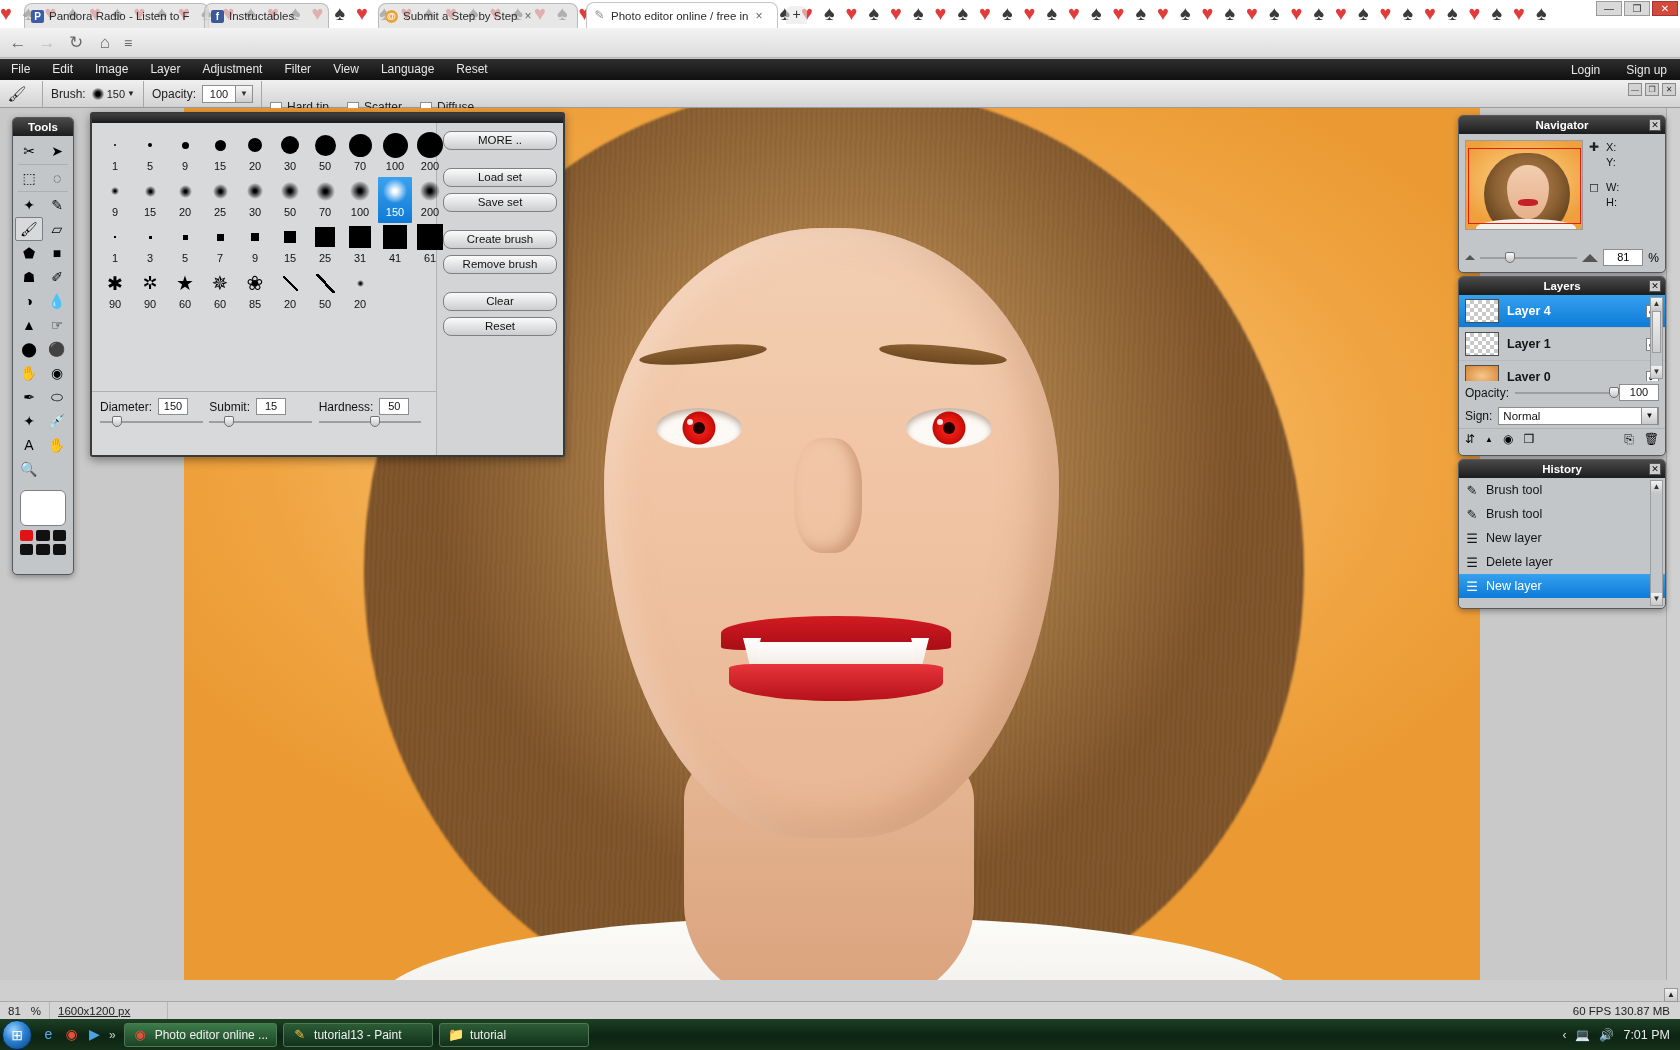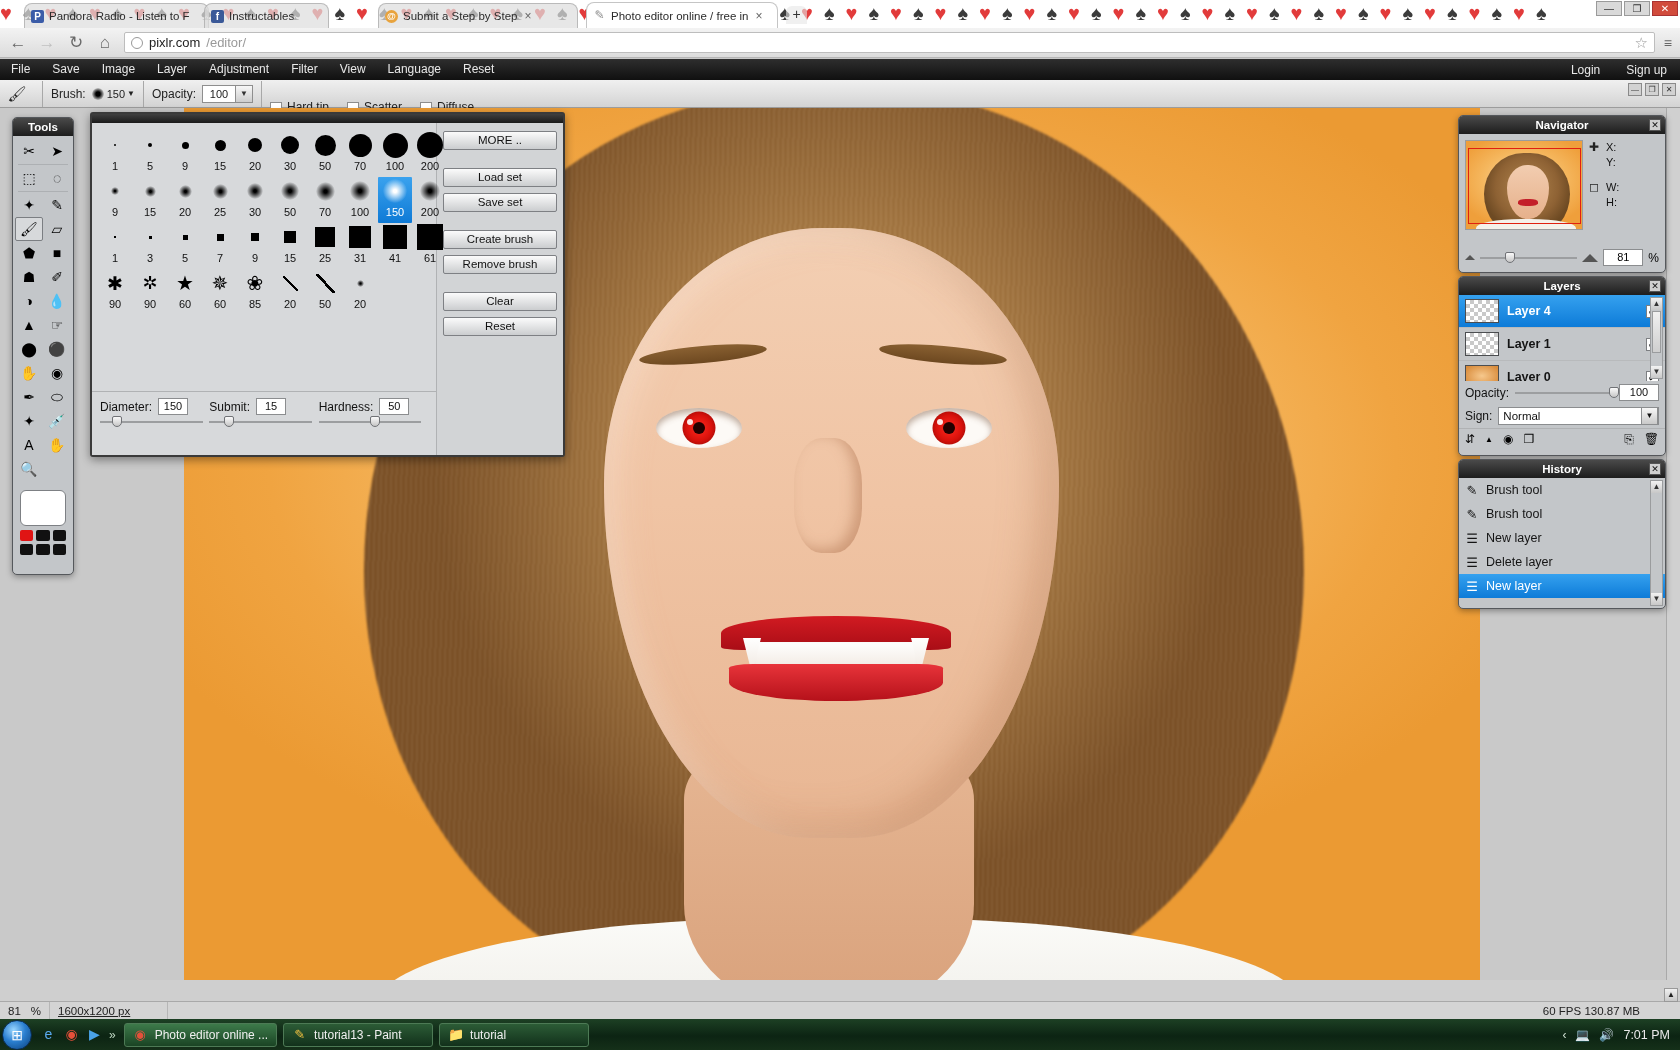--- a/index.html
+++ b/index.html
@@ -317,21 +317,21 @@
     position:absolute; top:-5px; width:10px;height:11px;
     background:linear-gradient(#fafafa,#c6c6c6); border:1px solid #707276;
     border-radius:2px 2px 5px 5px;
   }
   .brush-buttons {
     width:128px; padding:8px 6px; display:flex; flex-direction:column; gap:6px;
     background:#d2d4d6;
   }
   .bbtn {
     height:19px; background:linear-gradient(#fbfbfb,#cbcdcf);
-    border:1px solid #7e8084; border-radius:2px;
+    border:1px solid #7e8084; border-radius:8px;
     font-size:11.5px; color:#111; text-align:center; line-height:17px;
   }
   .bbtn.gap { margin-top:12px; }
 
   
   .navpanel { right:14px; top:56px; width:208px; height:158px; }
   .nav-body { padding:6px; display:flex; gap:6px; }
   .nav-thumb {
     width:118px; height:90px; border:1px solid #9a9c9e; position:relative;
     background:
@@ -440,21 +440,21 @@
   
   .statusbar {
     position:absolute; left:0; top:1001px; width:1680px; height:18px;
     background:#d4d4d4; border-top:1px solid #a9a9a9;
     display:flex; align-items:center; font-size:11.5px; color:#222;
   }
   .sb-cell { height:17px; display:flex; align-items:center; padding:0 8px;
              border-right:1px solid #b6b6b6;}
   .sb-zoom { width:50px; justify-content:space-between;}
   .sb-size { width:118px;text-decoration:underline; }
-  .sb-right { margin-left:auto; padding-right:40px; }
+  .sb-right { margin-left:auto; padding-right:10px; }
   .sb-scroll-up {
     position:absolute; right:2px; top:-14px; width:14px; height:14px;
     background:linear-gradient(#f0f0f0,#c8c8c8); border:1px solid #999;
     font-size:8px; text-align:center; line-height:12px;
   }
 
   
   .taskbar {
     position:absolute; left:0; top:1019px; width:1680px; height:31px;
     background:linear-gradient(#1d4024,#0c2413 55%, #153019);
@@ -520,35 +520,28 @@
       <div>❐</div>
       <div class="cls">✕</div>
     </div>
   </div>
 
   <div class="browser-navbar">
     <span class="navicon">←</span>
     <span class="navicon dim">→</span>
     <span class="navicon">↻</span>
     <span class="navicon">⌂</span>
-    <div class="omnibox">
-      <span class="globe"></span>
-      <b>pixlr.com</b>
-        <span>/editor/</span>
-      <span style="flex:1"></span>
-      <span class="star">☆</span>
-    </div>
     <span class="wrench">≡</span>
   </div>
 
   <div class="pixlr">
 
     <div class="menubar">
       <span class="mi">File</span>
-      <span class="mi">Save</span>
+      <span class="mi">Edit</span>
       <span class="mi">Image</span>
       <span class="mi">Layer</span>
       <span class="mi">Adjustment</span>
       <span class="mi">Filter</span>
       <span class="mi">View</span>
       <span class="mi">Language</span>
       <span class="mi">Reset</span>
       <span class="spacer"></span>
       <span class="auth">Login</span>
       <span class="auth">Sign up</span>

